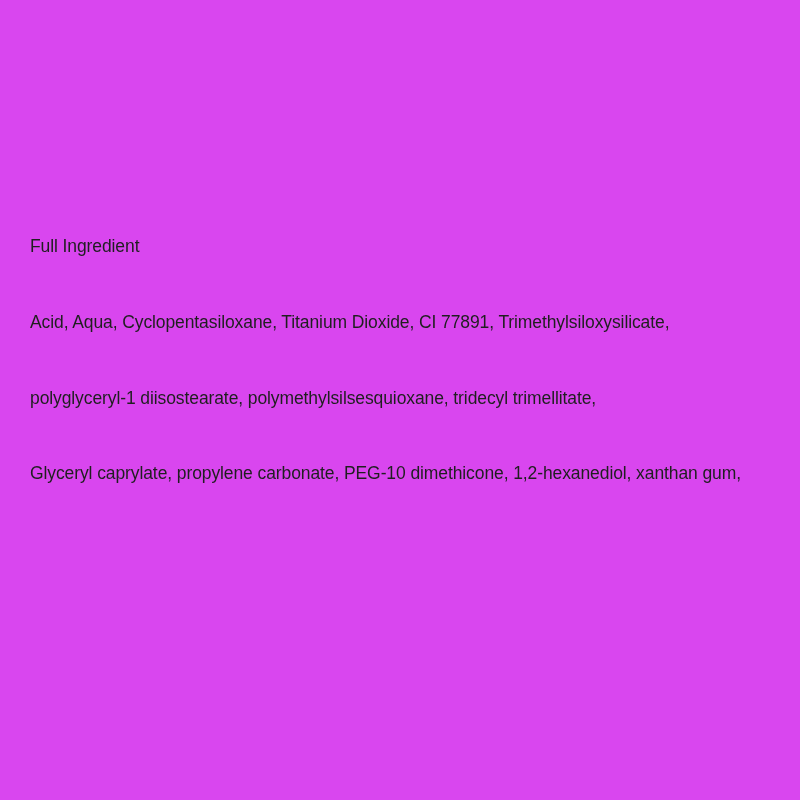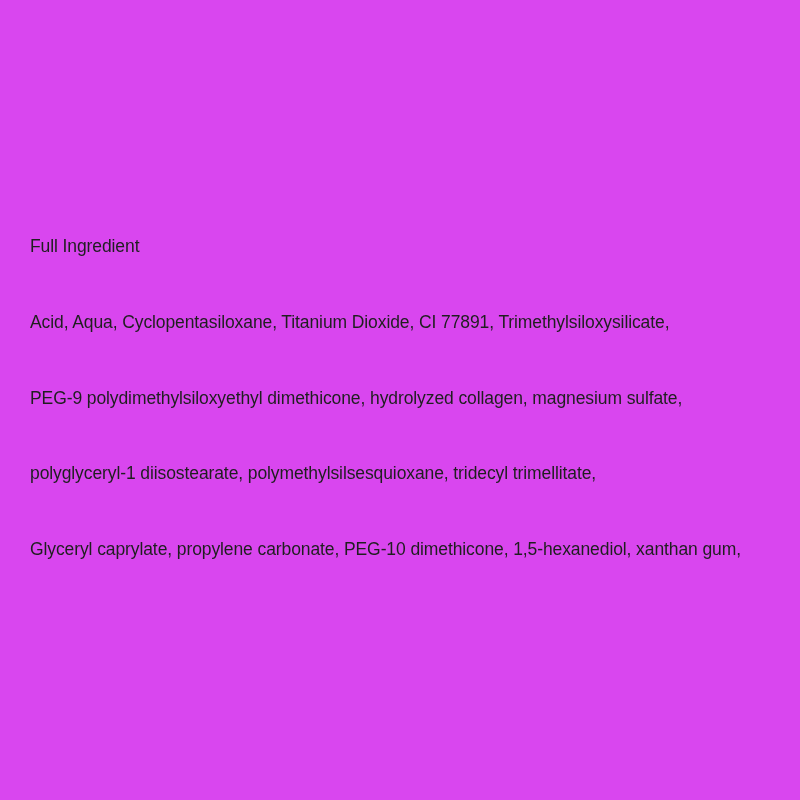--- a/index.html
+++ b/index.html
@@ -32,19 +32,18 @@
     min-height: 25.2px;
   }
 </style>
 </head>
 <body>
 
 <div class="page">
   <div class="ingredient-block">
     <div class="text-line">Full Ingredient</div>
     <div class="text-line">Acid, Aqua, Cyclopentasiloxane, Titanium Dioxide, CI 77891, Trimethylsiloxysilicate,</div>
-    <div class="text-line">PEG-9 polydimethylsiloxyethyl dimethicone, hydrolyzed collagen, magnesium sulfate,</div>
     <div class="text-line">polyglyceryl-1 diisostearate, polymethylsilsesquioxane, tridecyl trimellitate,</div>
-    <div class="text-line">Glyceryl caprylate, propylene carbonate, PEG-10 dimethicone, 1,5-hexanediol, xanthan gum,</div>
+    <div class="text-line">Glyceryl caprylate, propylene carbonate, PEG-10 dimethicone, 1,2-hexanediol, xanthan gum,</div>
     
     
   </div>
 </div>
 
 </body></html>

